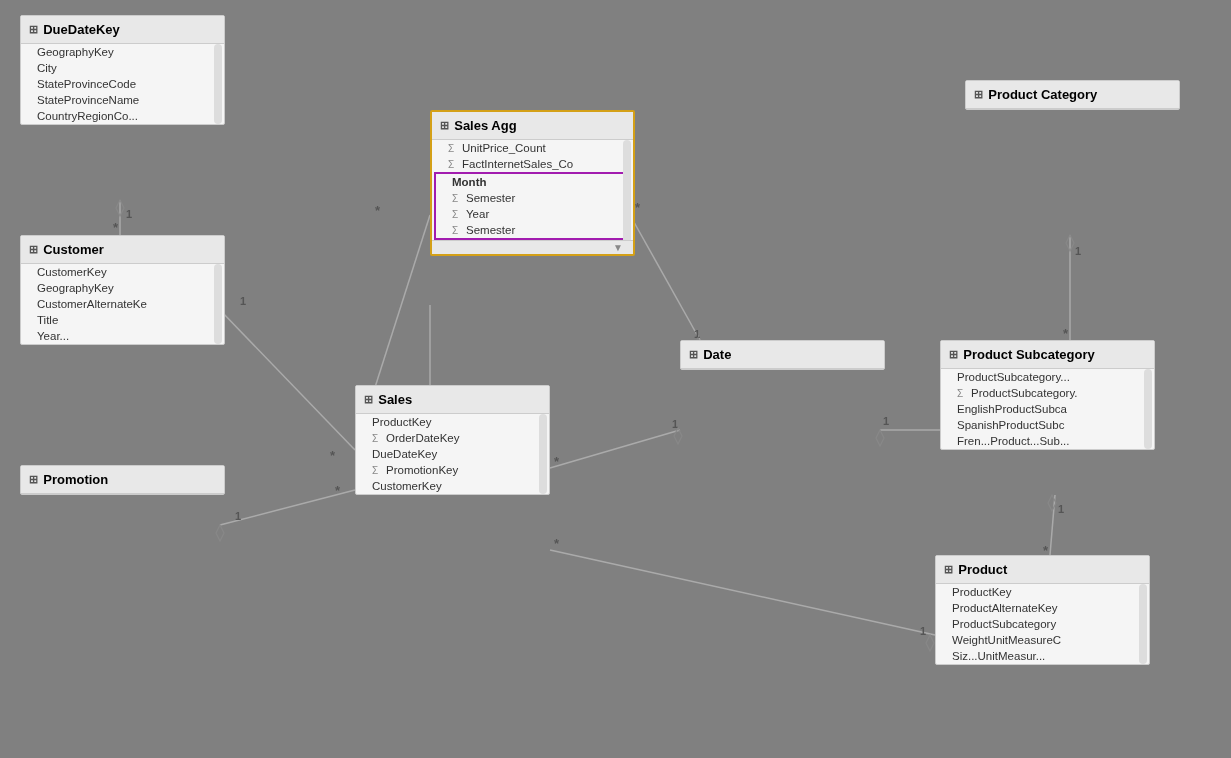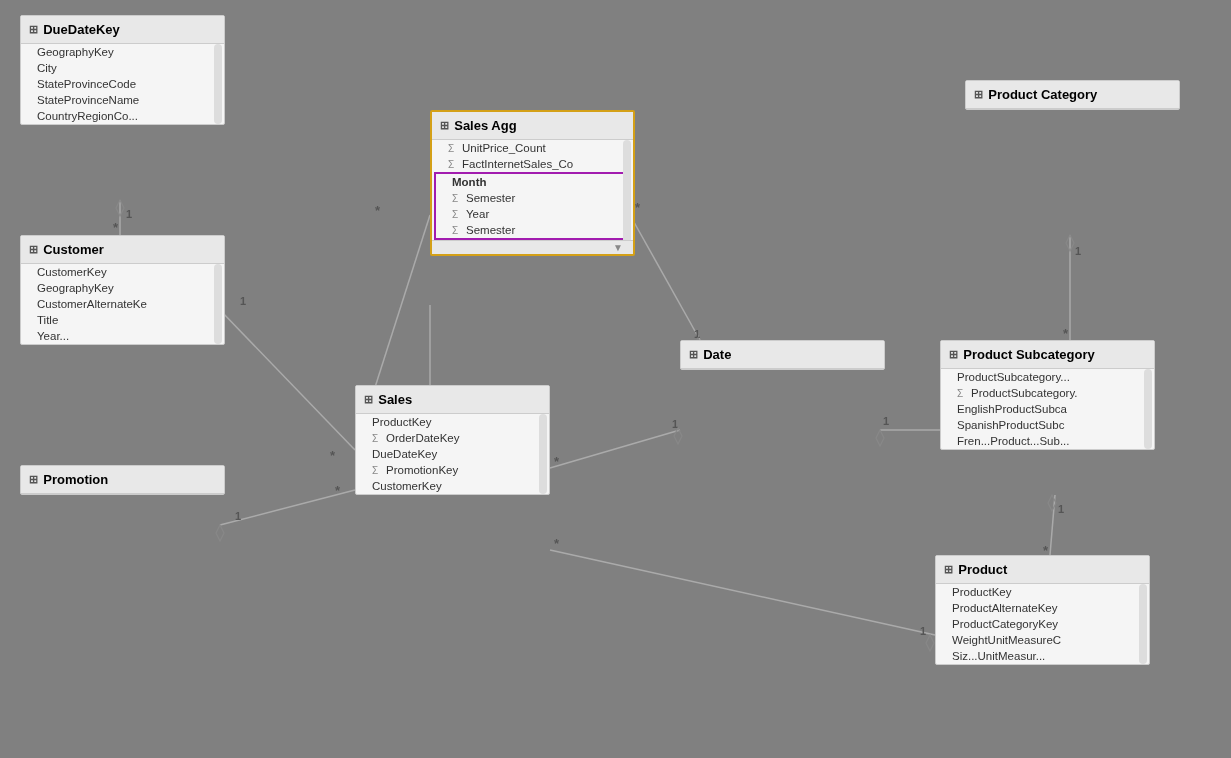--- a/index.html
+++ b/index.html
@@ -305,21 +305,21 @@
       <span>Product</span>
     </div>
     <div class="table-body" style="position:relative;">
       <div class="table-field">
           <span>ProductKey</span>
         </div>
       <div class="table-field">
           <span>ProductAlternateKey</span>
         </div>
       <div class="table-field">
-          <span>ProductCategoryKey</span>
+          <span>ProductSubcategory</span>
         </div>
       <div class="table-field">
           <span>WeightUnitMeasureC</span>
         </div>
       <div class="table-field">
           <span>Siz...UnitMeasur...</span>
         </div>
       <div class="scrollbar-area" style="top:0; height:80px;"></div>
     </div>
   </div>

